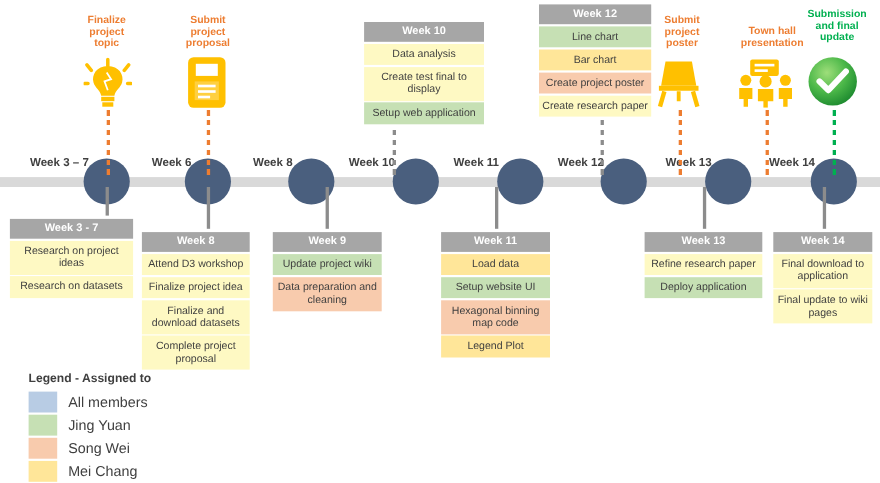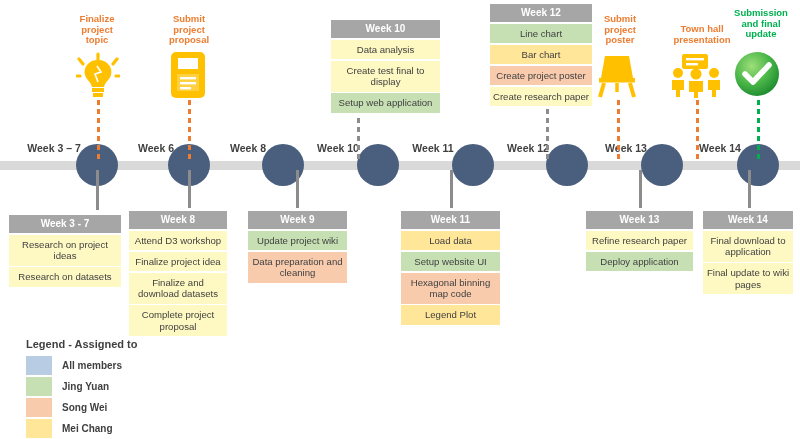--- a/index.html
+++ b/index.html
@@ -40,21 +40,21 @@
            line-height:10.5px;white-space:pre-line;}
   .ms-orange{color:#ed7d31;}
   .ms-green{color:#00b050;}
   .icon{position:absolute;}
 
   
   .legend{position:absolute;left:26px;top:338px;}
   .legend .ltitle{font-size:11px;font-weight:bold;color:#3f3f3f;margin-bottom:5px;}
   .legend .lrow{display:flex;align-items:center;height:21px;}
   .legend .sw{width:26px;height:19px;margin-right:10px;flex:0 0 auto;}
-  .legend .lname{font-size:10px;font-weight:bold;color:#3f3f3f;}
+  .legend .lname{font-size:13px;font-weight:normal;color:#3f3f3f;}
 </style>
 </head>
 <body>
 
 <div id="stage">
 
   <div class="spine"></div>
 
   <div id="nodes-layer">
       <div class="node" style="left: 76px;"></div>
@@ -85,21 +85,21 @@
       <div class="stem grey" style="left: 748px; top: 170px; height: 40px;"></div>
       <div class="stem dash-grey" style="left: 357px; top: 118px; height: 44px;"></div>
       <div class="stem dash-grey" style="left: 546px; top: 100px; height: 62px;"></div>
       <div class="stem dash-orange" style="left: 97px; top: 100px; height: 62px;"></div>
       <div class="stem dash-orange" style="left: 188px; top: 100px; height: 62px;"></div>
       <div class="stem dash-orange" style="left: 617px; top: 100px; height: 62px;"></div>
       <div class="stem dash-orange" style="left: 696px; top: 100px; height: 62px;"></div>
       <div class="stem dash-green" style="left: 757px; top: 100px; height: 62px;"></div>
     </div>
   <div id="cards-layer">
-      <div class="card" style="left: 6px; top: 212px; width: 118px;">
+      <div class="card" style="left: 6px; top: 196px; width: 118px;">
         <div class="hdr">Week 3 - 7</div>
         <div class="task c-blue">Research on project ideas</div>
         <div class="task c-blue">Research on datasets</div>
       </div>
       <div class="card" style="left: 126px; top: 208px; width: 104px;">
         <div class="hdr">Week 8</div>
         <div class="task c-blue">Attend D3 workshop</div>
         <div class="task c-blue">Finalize project idea</div>
         <div class="task c-blue">Finalize and download datasets</div>
         <div class="task c-blue">Complete project proposal</div>

